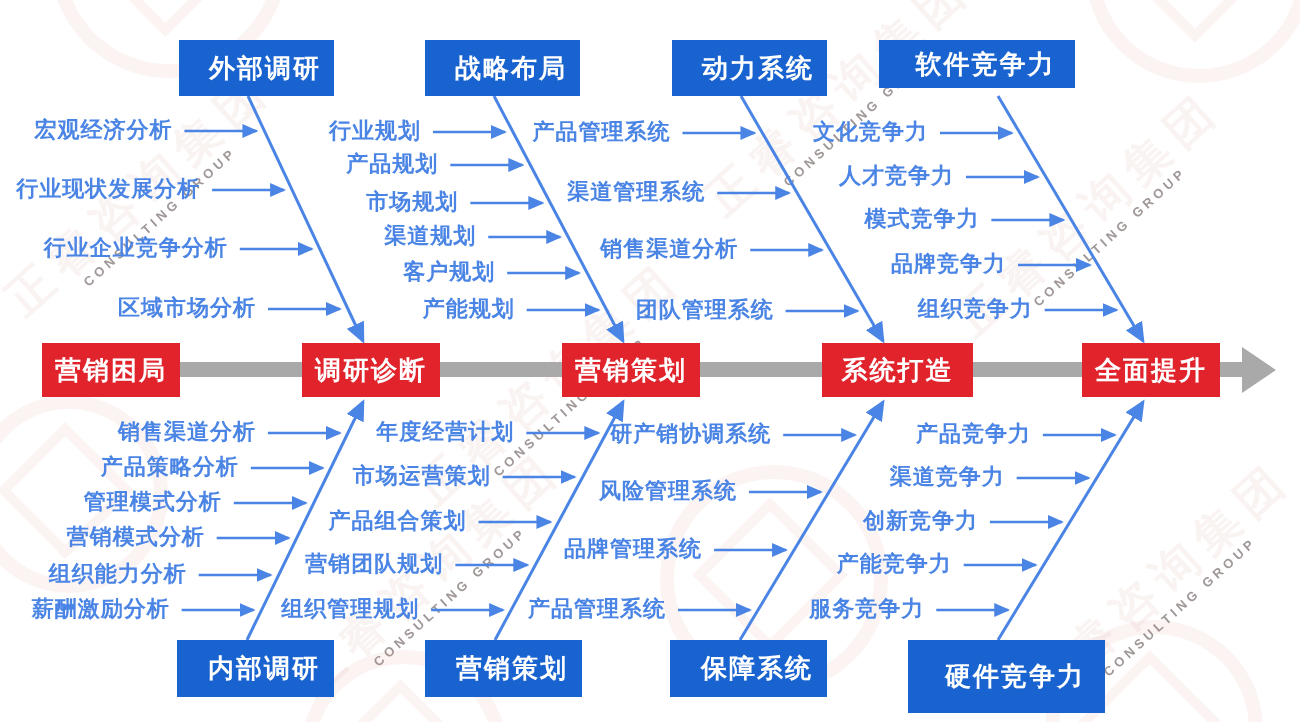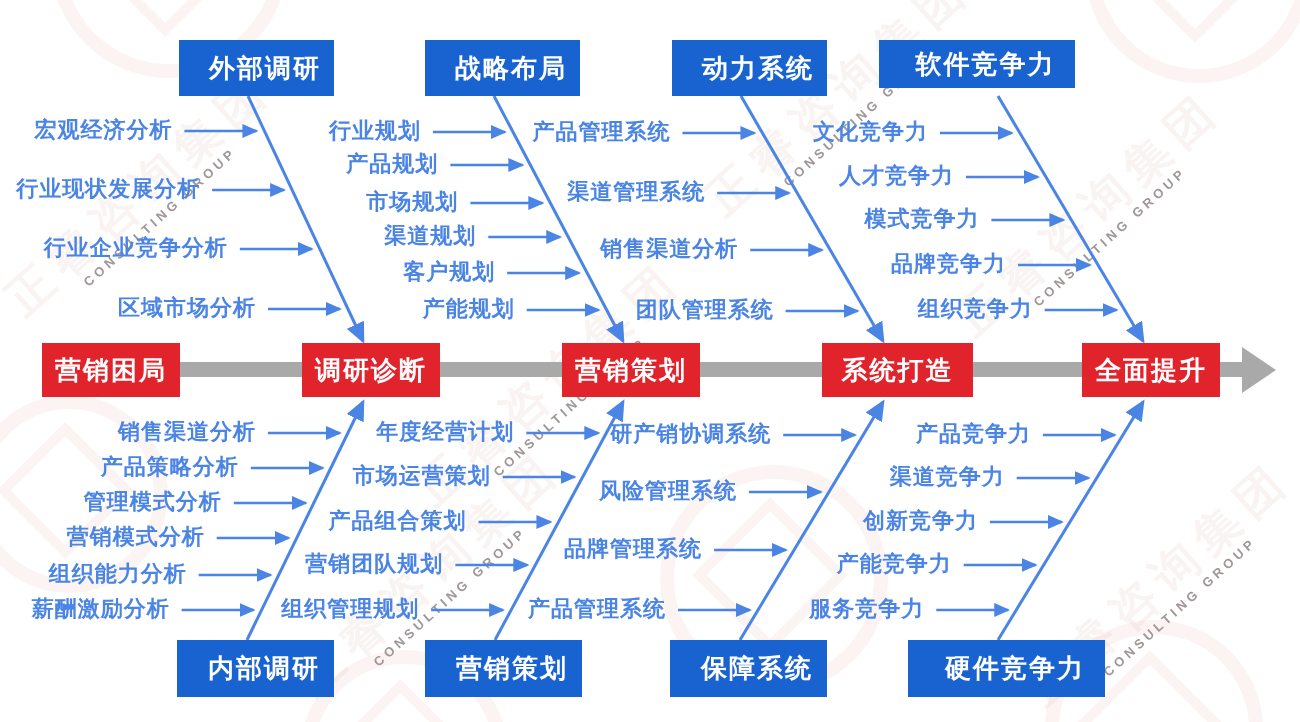--- a/index.html
+++ b/index.html
@@ -161,20 +161,20 @@
       <div class="item" style="right: 785.672px; top: 417px;">年度经营计划</div>
       <div class="item" style="right: 809.336px; top: 461px;">市场运营策划</div>
       <div class="item" style="right: 833.538px; top: 506px;">产品组合策划</div>
       <div class="item" style="right: 856.664px; top: 549px;">营销团队规划</div>
       <div class="item" style="right: 880.866px; top: 594px;">组织管理规划</div>
       <div class="cat" style="left: 670px; top: 640px; width: 140px; height: 57px;">保障系统</div>
       <div class="item" style="right: 528.828px; top: 419px;">研产销协调系统</div>
       <div class="item" style="right: 563.076px; top: 476px; margin-left: 36px;">风险管理系统</div>
       <div class="item" style="right: 597.924px; top: 534px;">品牌管理系统</div>
       <div class="item" style="right: 633.975px; top: 594px;">产品管理系统</div>
-      <div class="cat" style="left: 908px; top: 640px; width: 180px; height: 57px;">硬件竞争力</div>
+      <div class="cat" style="left: 908px; top: 640px; width: 180px; height: 73px;">硬件竞争力</div>
       <div class="item" style="right: 269.105px; top: 419px;">产品竞争力</div>
       <div class="item" style="right: 295.303px; top: 462px;">渠道竞争力</div>
       <div class="item" style="right: 322.109px; top: 506px; margin-left: 32px;">创新竞争力</div>
       <div class="item" style="right: 348.307px; top: 549px;">产能竞争力</div>
       <div class="item" style="right: 375.723px; top: 594px;">服务竞争力</div>
     </div>
 </div>
 
 </body></html>

